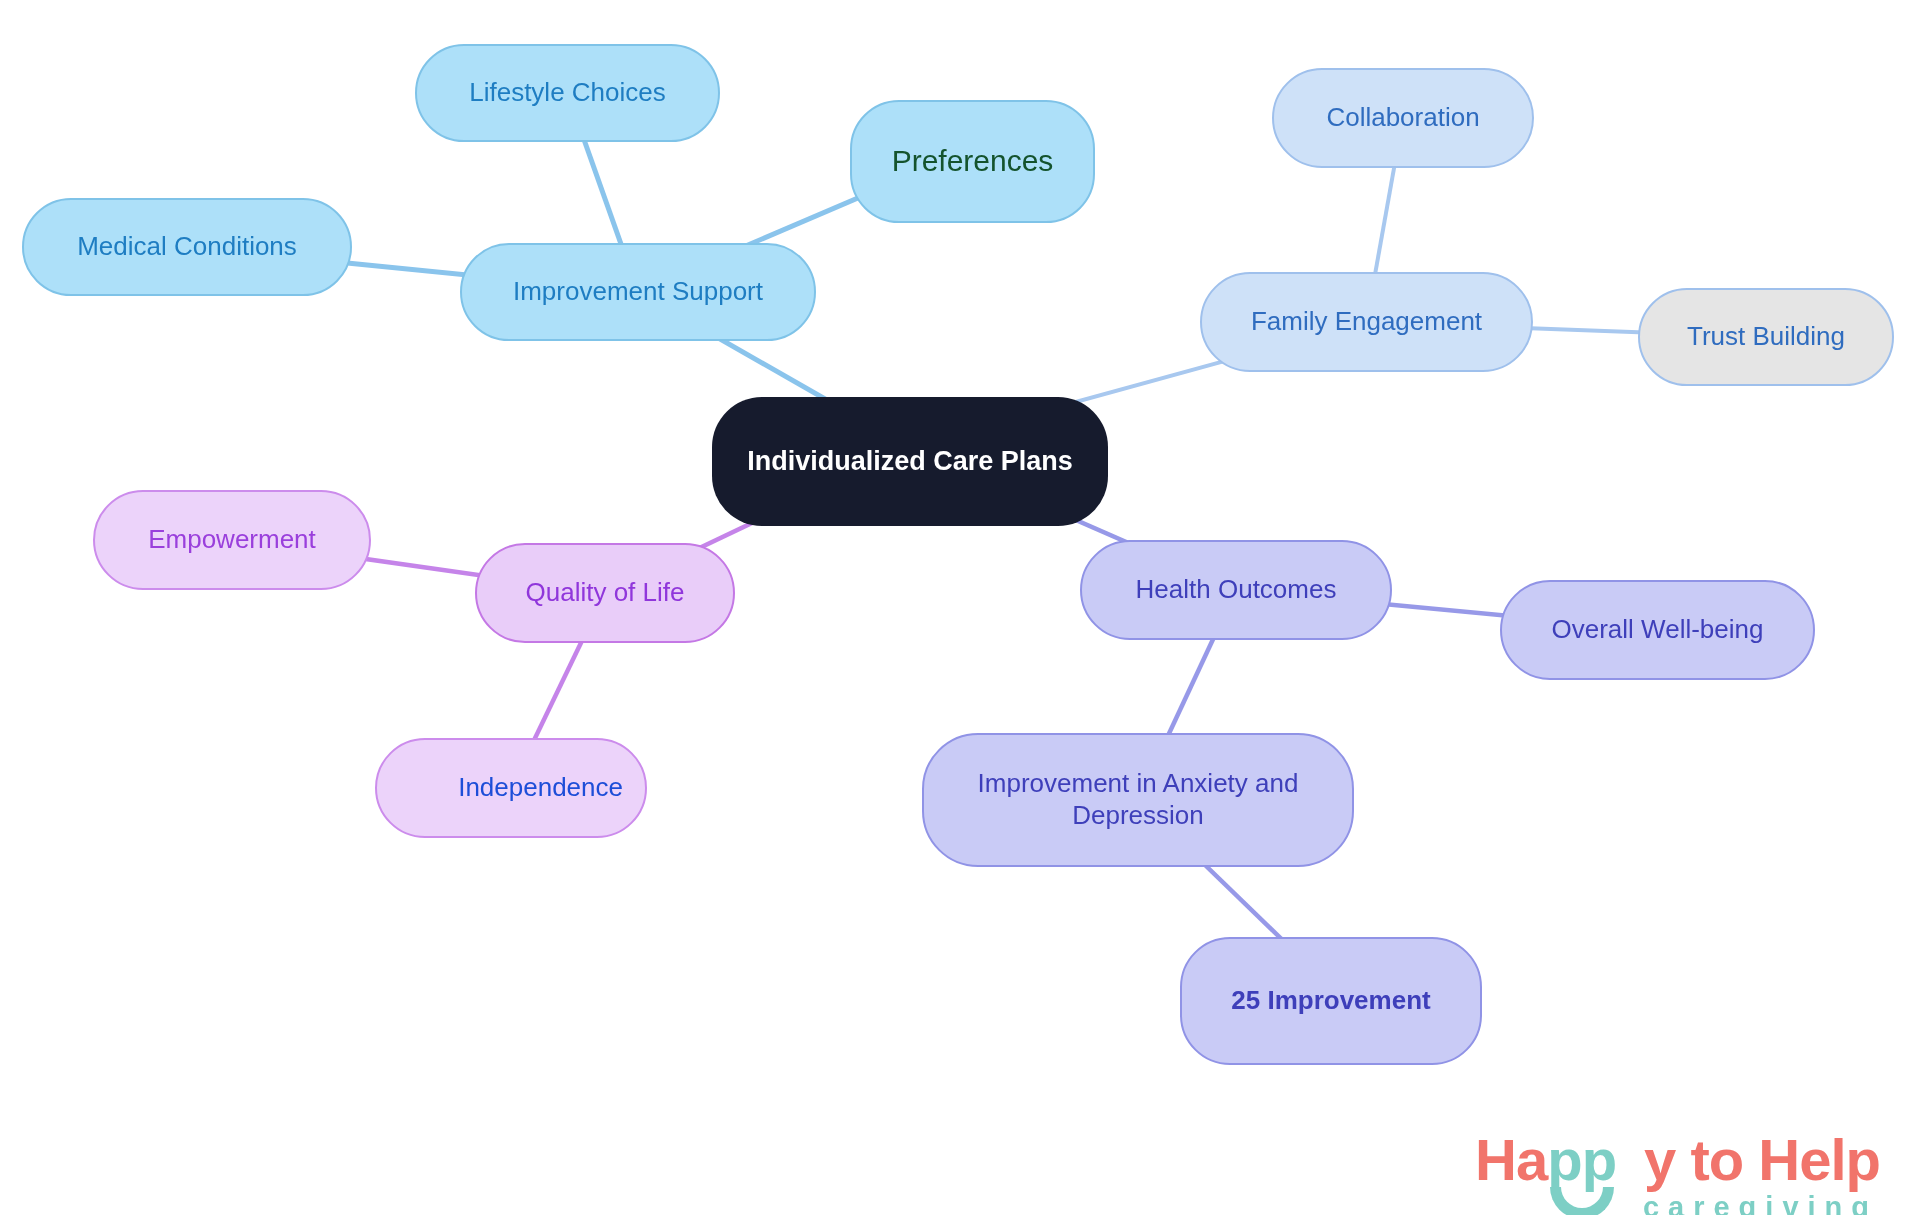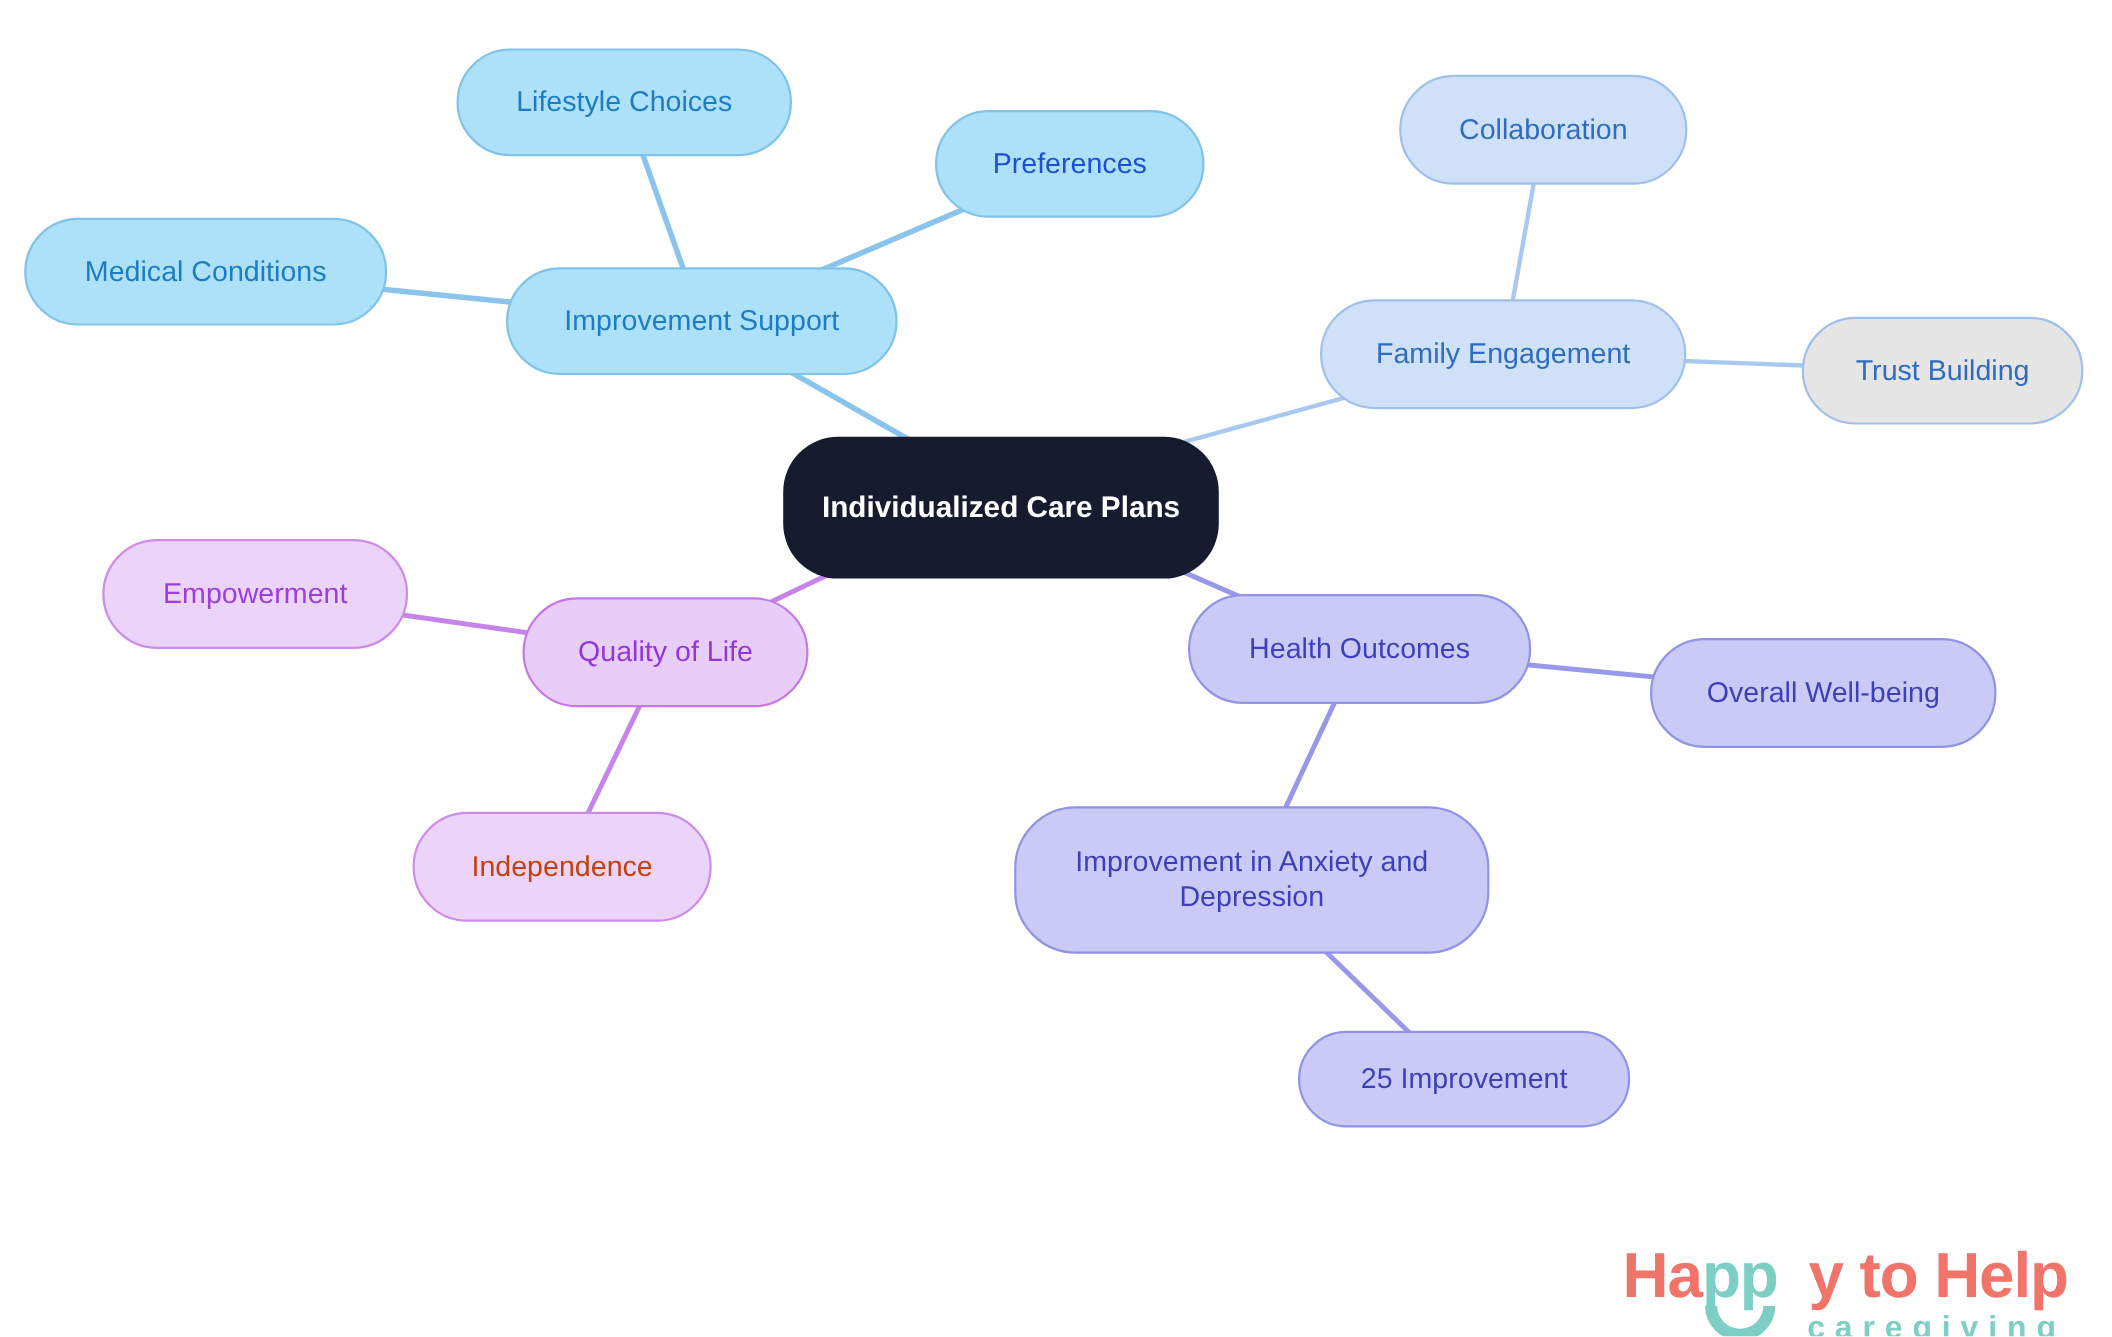--- a/index.html
+++ b/index.html
@@ -98,54 +98,54 @@
   <div id="nodes-layer">
       <div class="node" style="left: 712px; top: 397px; width: 396px; height: 129px; background: rgb(22, 27, 45); color: rgb(255, 255, 255); font-size: 27px; border-radius: 50px; border: none; font-weight: bold;">
         <span>Individualized Care Plans</span>
       </div>
       <div class="node" style="left: 460px; top: 243px; width: 356px; height: 98px; background: rgb(173, 224, 249); color: rgb(30, 125, 194); font-size: 26px; border-radius: 49px; border: 2px solid rgb(127, 195, 232);">
         <span>Improvement Support</span>
       </div>
       <div class="node" style="left: 415px; top: 44px; width: 305px; height: 98px; background: rgb(173, 224, 249); color: rgb(30, 125, 194); font-size: 26px; border-radius: 49px; border: 2px solid rgb(127, 195, 232);">
         <span>Lifestyle Choices</span>
       </div>
-      <div class="node" style="left: 850px; top: 100px; width: 245px; height: 98px; background: rgb(173, 224, 249); color: #1d4ed8; font-size: 26px; border-radius: 49px; border: 2px solid rgb(127, 195, 232);">
+      <div class="node" style="left: 850px; top: 100px; width: 245px; height: 123px; background: rgb(173, 224, 249); color: #14532d; font-size: 30px; border-radius: 49px; border: 2px solid rgb(127, 195, 232);">
         <span>Preferences</span>
       </div>
       <div class="node" style="left: 22px; top: 198px; width: 330px; height: 98px; background: rgb(173, 224, 249); color: rgb(30, 125, 194); font-size: 26px; border-radius: 49px; border: 2px solid rgb(127, 195, 232);">
         <span>Medical Conditions</span>
       </div>
       <div class="node" style="left: 1200px; top: 272px; width: 333px; height: 100px; background: rgb(206, 225, 248); color: rgb(47, 108, 191); font-size: 26px; border-radius: 50px; border: 2px solid rgb(159, 192, 236);">
         <span>Family Engagement</span>
       </div>
       <div class="node" style="left: 1272px; top: 68px; width: 262px; height: 100px; background: rgb(206, 225, 248); color: rgb(47, 108, 191); font-size: 26px; border-radius: 50px; border: 2px solid rgb(159, 192, 236);">
         <span>Collaboration</span>
       </div>
       <div class="node" style="left: 1638px; top: 288px; width: 256px; height: 98px; background: #e5e5e5; color: rgb(47, 108, 191); font-size: 26px; border-radius: 49px; border: 2px solid rgb(159, 192, 236);">
         <span>Trust Building</span>
       </div>
       <div class="node" style="left: 475px; top: 543px; width: 260px; height: 100px; background: rgb(233, 205, 249); color: rgb(144, 54, 219); font-size: 26px; border-radius: 50px; border: 2px solid rgb(196, 120, 229);">
         <span>Quality of Life</span>
       </div>
       <div class="node" style="left: 93px; top: 490px; width: 278px; height: 100px; background: rgb(236, 211, 250); color: rgb(154, 63, 220); font-size: 26px; border-radius: 50px; border: 2px solid rgb(204, 140, 236);">
         <span>Empowerment</span>
       </div>
-      <div class="node" style="left: 375px; top: 738px; width: 272px; height: 100px; background: rgb(236, 211, 250); color: #c2410c; font-size: 26px; border-radius: 50px; border: 2px solid rgb(204, 140, 236);">
+      <div class="node" style="left: 375px; top: 738px; width: 272px; height: 100px; background: rgb(236, 211, 250); color: #1d4ed8; font-size: 26px; border-radius: 50px; border: 2px solid rgb(204, 140, 236); justify-content: flex-end;">
         <span>Independence</span>
       </div>
       <div class="node" style="left: 1080px; top: 540px; width: 312px; height: 100px; background: rgb(201, 203, 246); color: rgb(62, 63, 186); font-size: 26px; border-radius: 50px; border: 2px solid rgb(144, 147, 230);">
         <span>Health Outcomes</span>
       </div>
       <div class="node" style="left: 1500px; top: 580px; width: 315px; height: 100px; background: rgb(201, 203, 246); color: rgb(62, 63, 186); font-size: 26px; border-radius: 50px; border: 2px solid rgb(144, 147, 230);">
         <span>Overall Well-being</span>
       </div>
       <div class="node" style="left: 922px; top: 733px; width: 432px; height: 134px; background: rgb(201, 203, 246); color: rgb(62, 63, 186); font-size: 26px; border-radius: 56px; border: 2px solid rgb(144, 147, 230);">
         <span>Improvement in Anxiety and Depression</span>
       </div>
-      <div class="node" style="left: 1180px; top: 937px; width: 302px; height: 88px; background: rgb(201, 203, 246); color: rgb(62, 63, 186); font-size: 26px; border-radius: 50px; border: 2px solid rgb(144, 147, 230);">
+      <div class="node" style="left: 1180px; top: 937px; width: 302px; height: 128px; background: rgb(201, 203, 246); color: rgb(62, 63, 186); font-size: 26px; border-radius: 50px; border: 2px solid rgb(144, 147, 230); font-weight: bold;">
         <span>25 Improvement</span>
       </div>
     </div>
 
   <div class="logo">
     <div class="logo-main"><span class="coral">Ha</span><span class="teal logo-pp"><span>pp</span><span class="smile"></span></span><span class="coral">y to Help</span></div>
     <div class="logo-tagline teal">caregiving</div>
   </div>
 
 </div>

